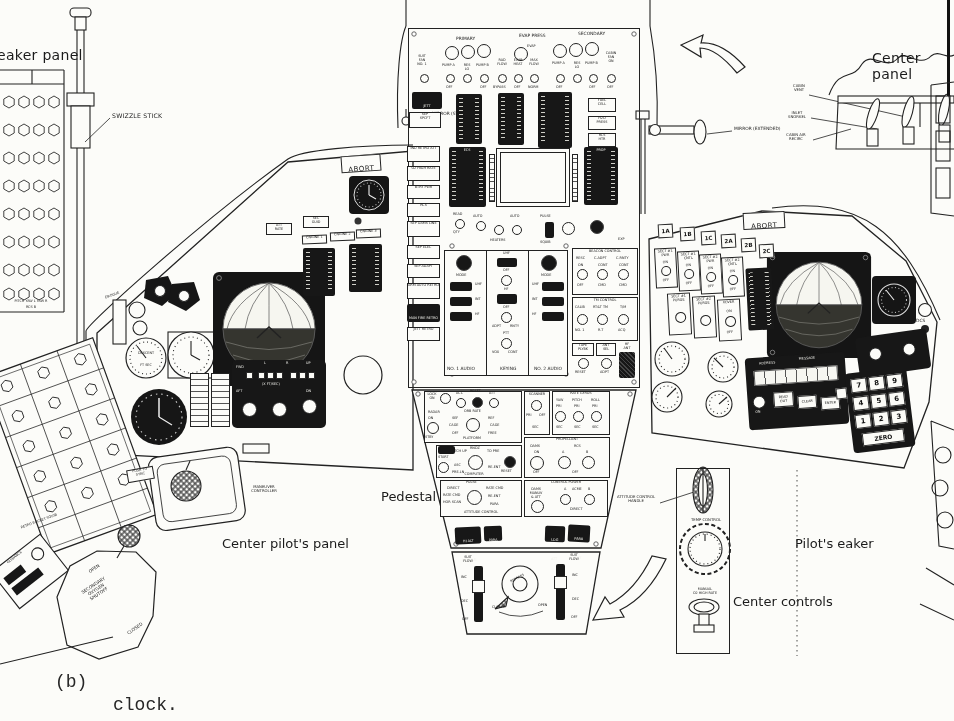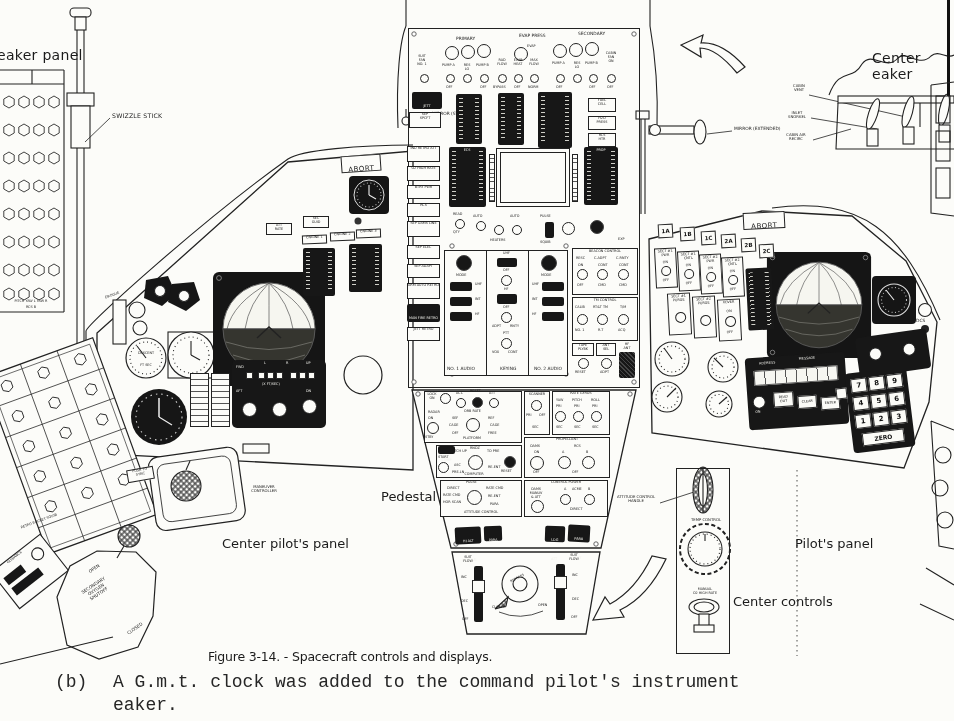--- a/index.html
+++ b/index.html
@@ -324,23 +324,23 @@
     <circle cx="452" cy="374" r="2.2"></circle>
         <circle cx="566" cy="374" r="2.2"></circle>
     <circle cx="418" cy="394" r="2.2"></circle>
         <circle cx="630" cy="394" r="2.2"></circle>
     <circle cx="456" cy="544" r="2.2"></circle>
         <circle cx="596" cy="544" r="2.2"></circle>
   </g>
 </svg>
 
 <div class="t f14" style="left:-3px;top:48px;">eaker panel</div>
-<div class="t f14" style="left:872px;top:51px;">Center eaker</div>
+<div class="t f14" style="left:872px;top:51px;">Center panel</div>
 <div class="t" style="left:222px;top:537px;font-size:13px;">Center pilot's panel</div>
-<div class="t" style="left:795px;top:537px;font-size:13px;">Pilot's panel</div>
+<div class="t" style="left:795px;top:537px;font-size:13px;">Pilot's eaker</div>
 <div class="t" style="left:381px;top:490px;font-size:13px;">Pedestal</div>
 <div class="t" style="left:733px;top:595px;font-size:13px;">Center controls</div>
 
 <div class="t f6" style="left:112px;top:112px;">SWIZZLE STICK</div>
 <div class="t f4" style="left:432px;top:111px;">MIRROR (STOWED)</div>
 <div class="t f4" style="left:734px;top:126px;">MIRROR (EXTENDED)</div>
 <div class="t f35 tc" style="left:786px;top:84px;width:26px;">CABIN
 VENT</div>
 <div class="t f35 tc" style="left:783px;top:111px;width:28px;">INLET
 SNORKEL</div>
@@ -803,18 +803,16 @@
   <div class="kn" style="left:12px;top:12px;width:13px;height:13px;"></div>
   <div class="kn" style="left:46px;top:12px;width:13px;height:13px;"></div>
 </div>
 <div class="key" style="left:836px;top:388px;width:11px;height:11px;transform:rotate(-6deg);"></div>
 
 <div class="bx" style="left:676px;top:468px;width:54px;height:186px;border-width:1.3px;background:transparent;"></div>
 <div class="t f35 tc" style="left:688px;top:518px;width:36px;">TEMP CONTROL</div>
 <div class="t f3 tc" style="left:688px;top:588px;width:34px;">MANUAL
 O2 HIGH RATE</div>
 
-<div class="t cap" style="left:208px;top:650px;">Figure 3-14. - Spacecraft controls and displays.</div>
 <div class="t mono" style="left:55px;top:672px;font-size:18px;color:#262626;">(b)</div>
-<div class="t mono" style="left:113px;top:672px;font-size:18px;color:#262626;">A G.m.t. clock was added to the command pilot's instrument</div>
-<div class="t mono" style="left:113px;top:695px;font-size:18px;color:#262626;">eaker.</div>
+<div class="t mono" style="left:113px;top:695px;font-size:18px;color:#262626;">clock.</div>
 
 </div>
 
 </body></html>

